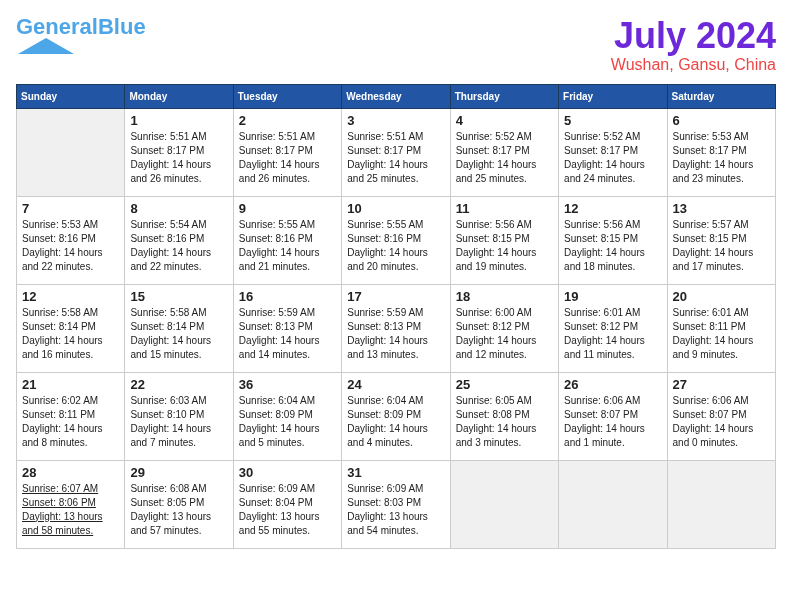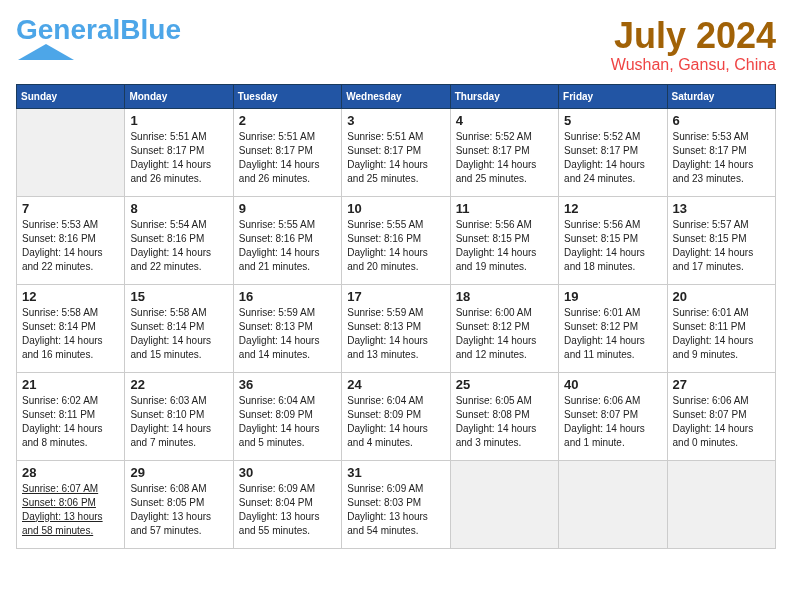--- a/index.html
+++ b/index.html
@@ -15,35 +15,35 @@
       justify-content: space-between;
       align-items: flex-start;
       margin-bottom: 10px;
     }
     .logo {
       display: flex;
       flex-direction: column;
       align-items: flex-start;
     }
     .logo-text {
-      font-size: 28px;
+      font-size: 22px;
       font-weight: bold;
       color: #1a3a5c;
       line-height: 1;
     }
     .logo-text span {
       color: #4da6e8;
     }
     .title-block {
       text-align: right;
     }
     .month-year {
       font-size: 36px;
       font-weight: bold;
-      color: #a16207;
+      color: #6d28d9;
       line-height: 1.1;
     }
     .location {
       font-size: 16px;
       color: #ef4444;
     }
     table {
       width: 100%;
       border-collapse: collapse;
       table-layout: fixed;
@@ -291,21 +291,21 @@
 and 4 minutes.</div>
         </td>
         <td>
           <span class="day-num">25</span>
           <div class="day-info" style="white-space: pre-line;">Sunrise: 6:05 AM
 Sunset: 8:08 PM
 Daylight: 14 hours
 and 3 minutes.</div>
         </td>
         <td>
-          <span class="day-num">40</span>
+          <span class="day-num">26</span>
           <div class="day-info" style="white-space: pre-line;">Sunrise: 6:06 AM
 Sunset: 8:07 PM
 Daylight: 14 hours
 and 1 minute.</div>
         </td>
         <td>
           <span class="day-num">27</span>
           <div class="day-info" style="white-space: pre-line;">Sunrise: 6:06 AM
 Sunset: 8:07 PM
 Daylight: 14 hours

